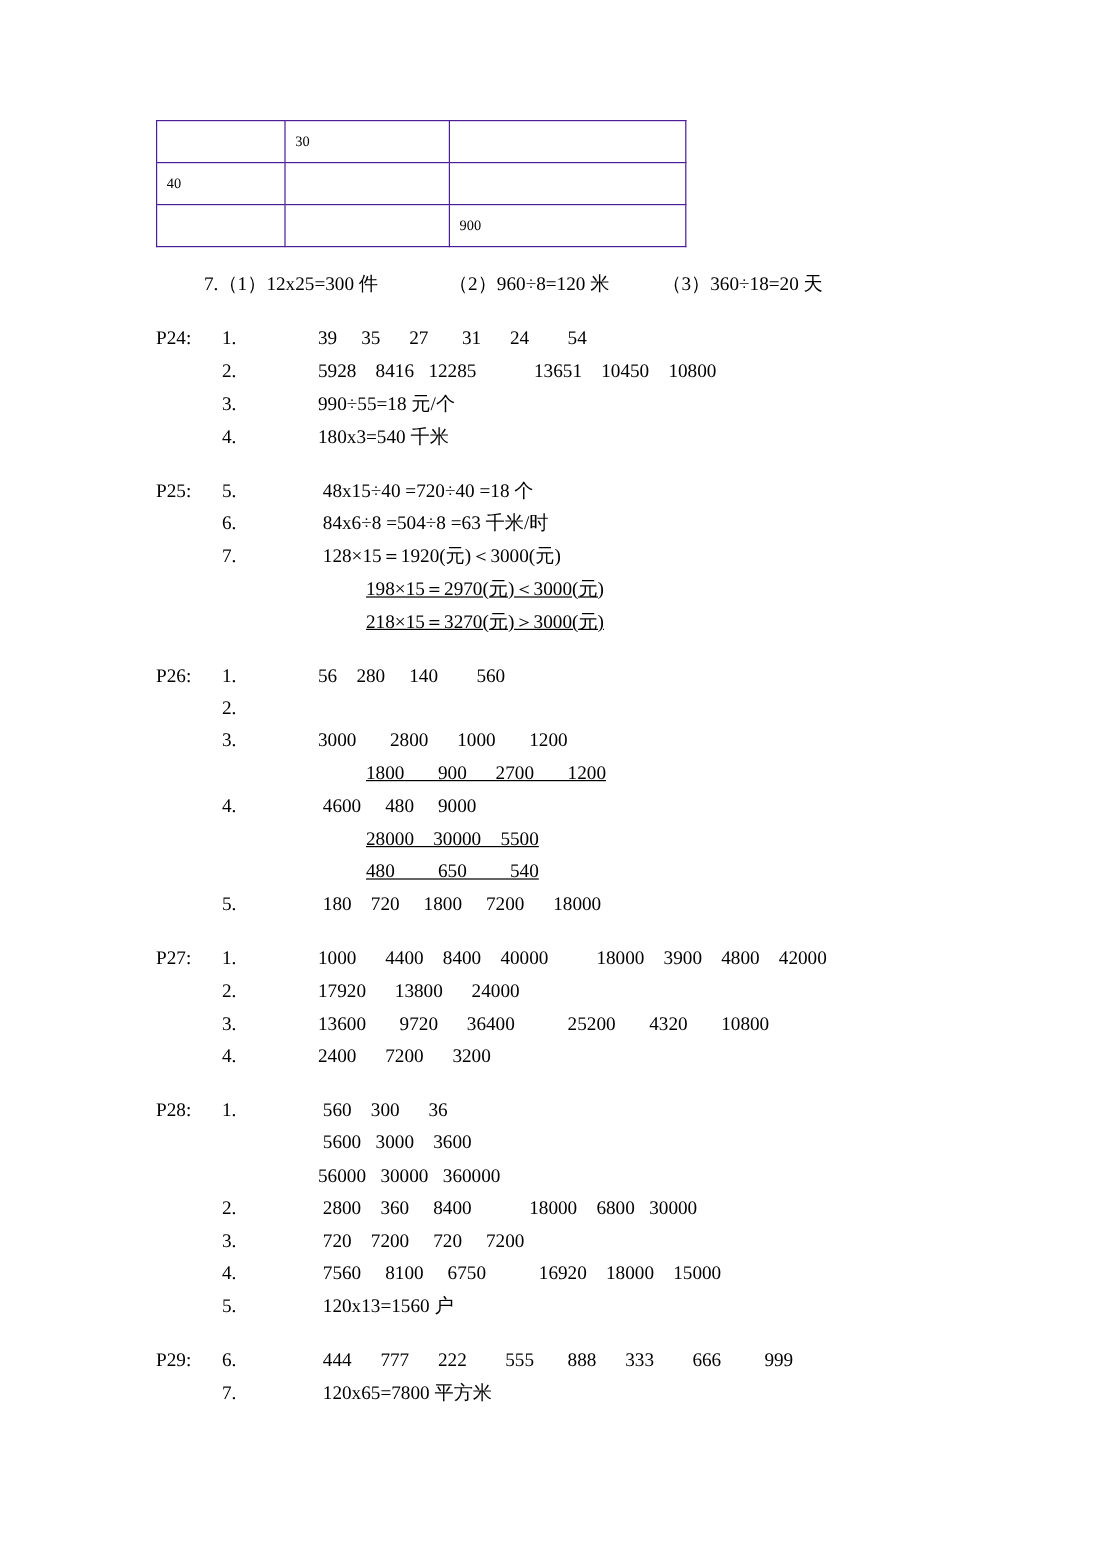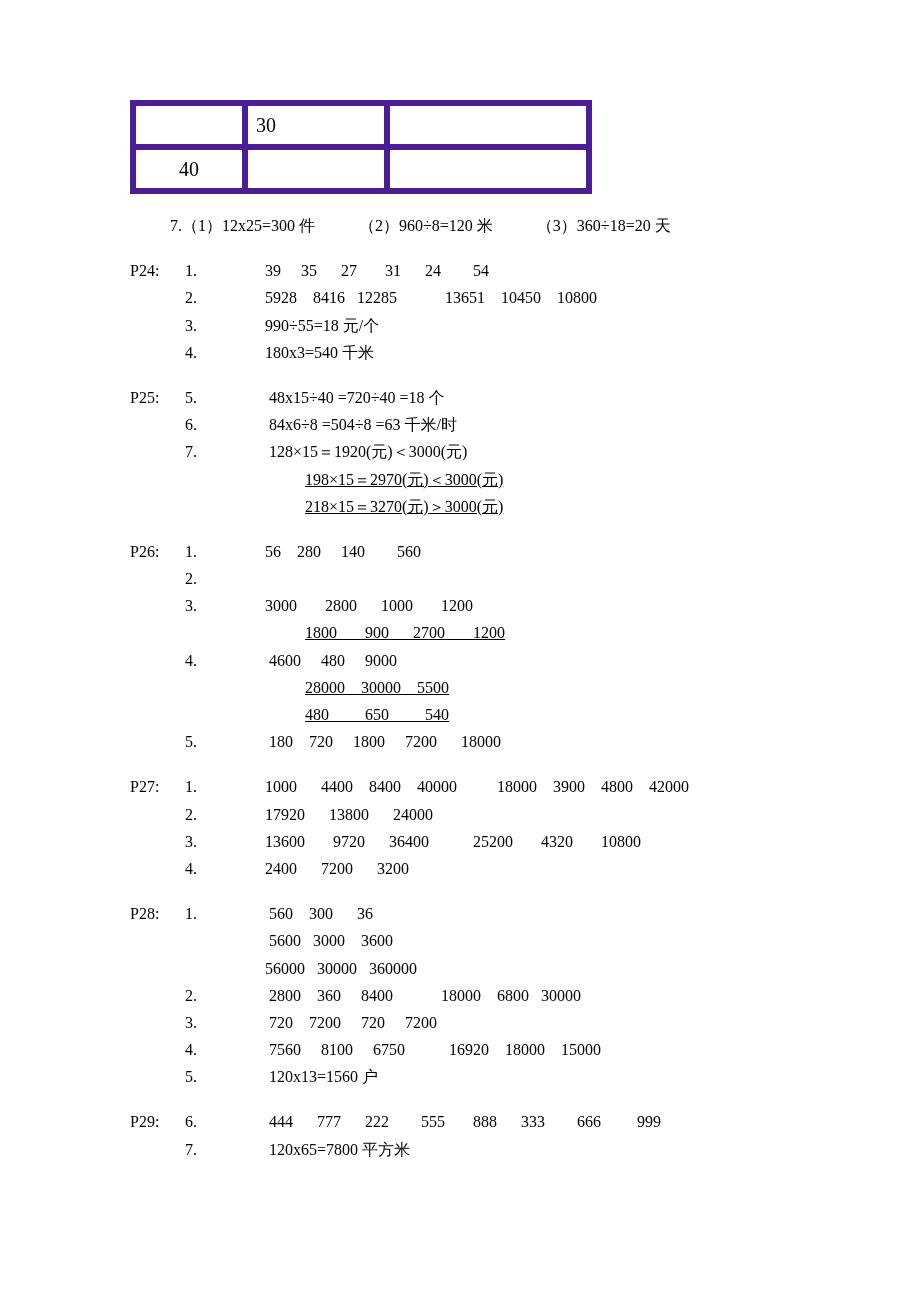--- a/index.html
+++ b/index.html
@@ -11,28 +11,28 @@
     padding: 100px 130px 60px 130px;
     width: 920px;
     box-sizing: border-box;
     line-height: 1.7;
   }
   table {
     border-collapse: collapse;
     margin-bottom: 18px;
   }
   table td {
-    border: 6px solid #4c1d95;
+    border: 1px solid #4c1d95;
     height: 30px;
     padding: 2px 8px;
     text-align: left;
-    font-size: 20px;
+    font-size: 12px;
     vertical-align: middle;
   }
-  .col0 { width: 90px; text-align: center; }
+  .col0 { width: 90px; }
   .col1 { width: 120px; }
   .col2 { width: 180px; }
   .section { margin-bottom: 18px; }
   .row { display: flex; }
   .lbl-page { width: 55px; display: inline-block; }
   .lbl-num { width: 40px; display: inline-block; text-align: left; }
   .indent-sub { padding-left: 95px; }
   .indent-sub2 { padding-left: 135px; text-decoration: underline; }
   .indent-sub3 { padding-left: 110px; }
   .line { white-space: pre; margin-left: 40px; }
@@ -45,26 +45,31 @@
       <tr>
     <td class="col0"></td>
     <td class="col1">30</td>
     <td class="col2"></td>
   </tr>
   <tr>
     <td class="col0">40</td>
     <td class="col1"></td>
     <td class="col2"></td>
   </tr>
+  <tr>
+    <td class="col0"></td>
+    <td class="col1"></td>
+    <td class="col2">900</td>
+  </tr>
 </tbody>
   </table>
 
 <div class="section">
   <span class="line">7.（1）12x25=300 件</span>
-  <span class="line" style="margin-left:40px;">（2）960÷8=120 米</span>
+  <span class="line" style="margin-left:55px;">（2）960÷8=120 米</span>
   <span class="line" style="margin-left:40px;">（3）360÷18=20 天</span>
 </div>
 
 <div class="section">
   <div class="row">
       <span class="lbl-page">P24:</span>
       <span class="lbl-num">1.</span>
       <span class="line">39     35      27       31      24        54</span>
     </div>
   <div class="row">

